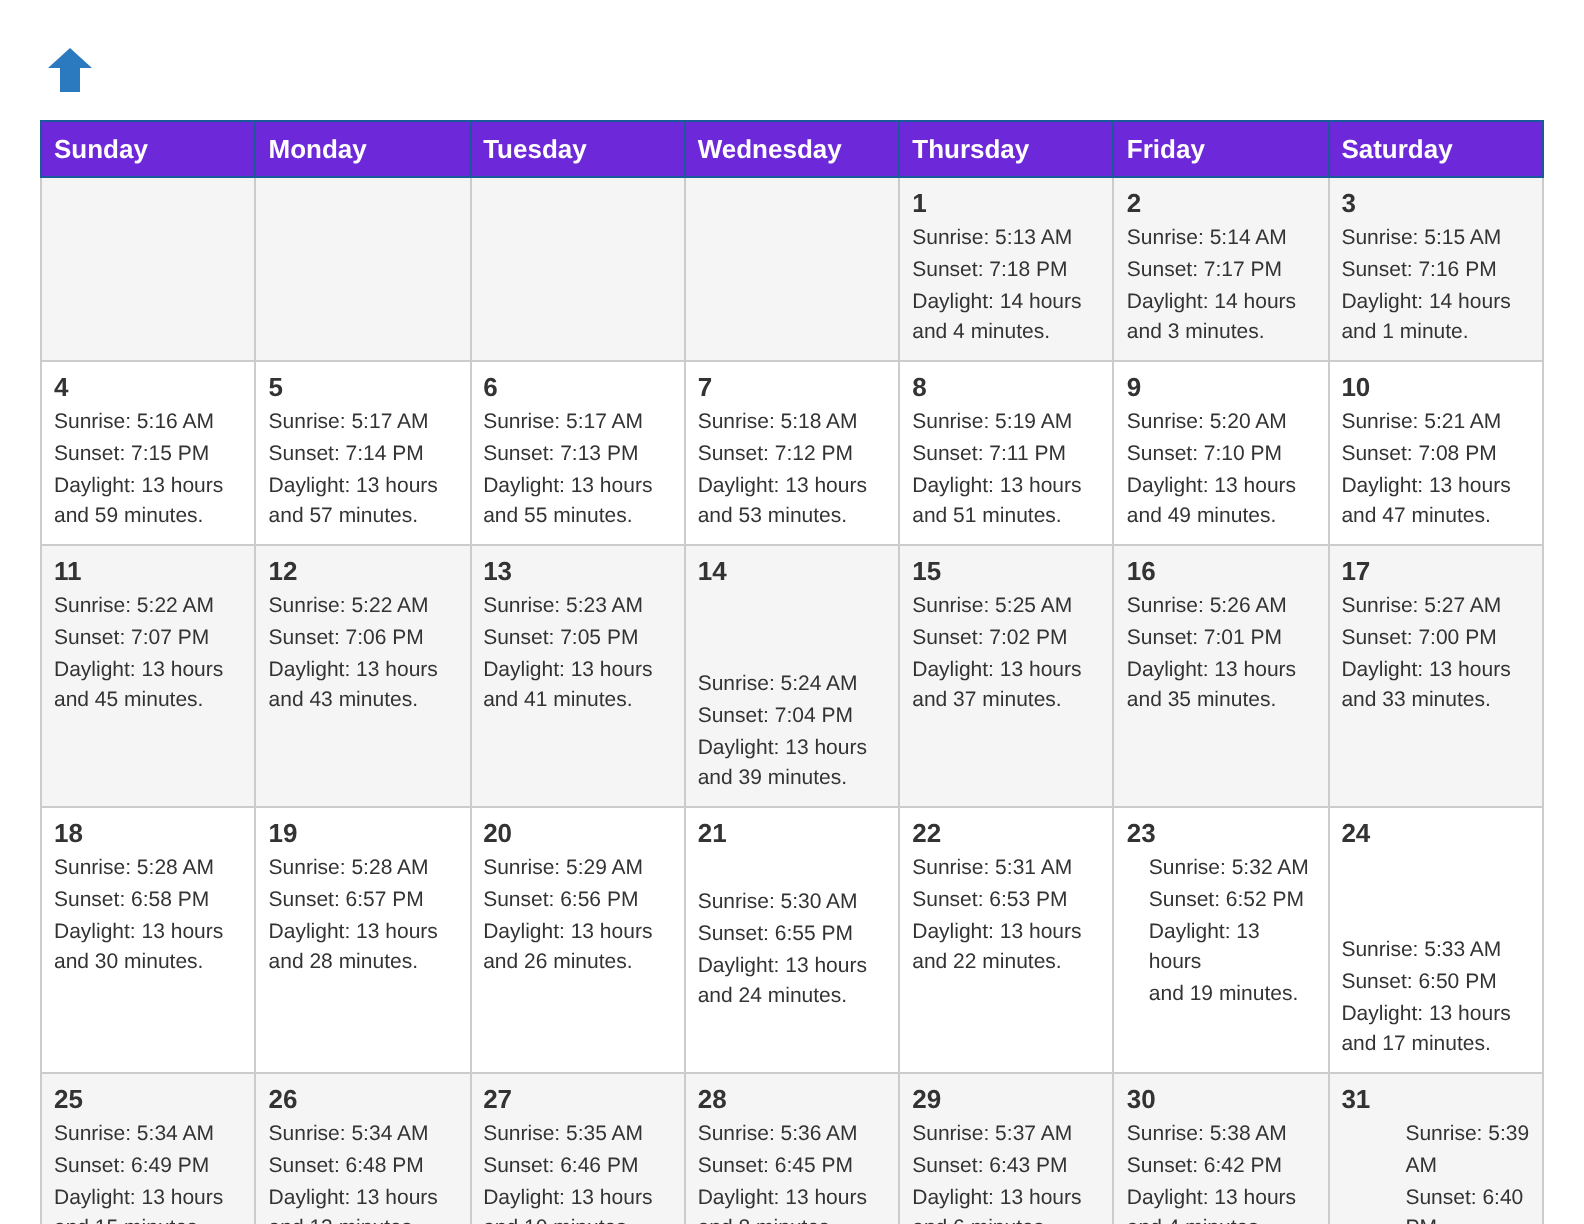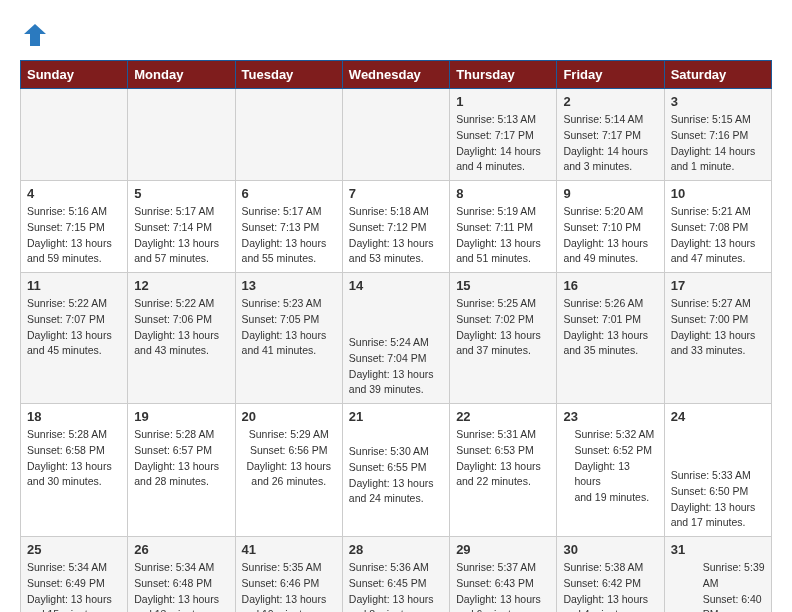--- a/index.html
+++ b/index.html
@@ -43,21 +43,21 @@
     .location {
       font-size: 16px;
       color: #444;
     }
     table {
       width: 100%;
       border-collapse: collapse;
       table-layout: fixed;
     }
     thead th {
-      background: #7f1d1d;
+      background: #6d28d9;
       color: #fff;
       text-align: left;
       padding: 6px 6px;
       font-size: 13px;
       font-weight: bold;
       border: 1px solid #1a5a9a;
     }
     tbody td {
       border: 1px solid #ccc;
       vertical-align: top;
@@ -120,21 +120,21 @@
   </thead>
   <tbody id="calendar-body">
   <tr>
         <td class="empty-cell"></td>
         <td class="empty-cell"></td>
         <td class="empty-cell"></td>
         <td class="empty-cell"></td>
         <td>
           <span class="day-number">1</span>
           <div class="day-info" style="white-space: pre-line;">Sunrise: 5:13 AM
-Sunset: 7:17 PM
+Sunset: 7:18 PM
 Daylight: 14 hours
 and 4 minutes.</div>
         </td>
         <td>
           <span class="day-number">2</span>
           <div class="day-info" style="white-space: pre-line;">Sunrise: 5:14 AM
 Sunset: 7:17 PM
 Daylight: 14 hours
 and 3 minutes.</div>
         </td>
@@ -258,21 +258,21 @@
         </td>
         <td>
           <span class="day-number">19</span>
           <div class="day-info" style="white-space: pre-line;">Sunrise: 5:28 AM
 Sunset: 6:57 PM
 Daylight: 13 hours
 and 28 minutes.</div>
         </td>
         <td>
           <span class="day-number">20</span>
-          <div class="day-info" style="white-space: pre-line; text-align: center;">Sunrise: 5:29 AM
+          <div class="day-info" style="white-space: pre-line;">Sunrise: 5:29 AM
 Sunset: 6:56 PM
 Daylight: 13 hours
 and 26 minutes.</div>
         </td>
         <td>
           <span class="day-number">21</span>
           <div class="day-info" style="white-space: pre-line; margin-top: 20px;">Sunrise: 5:30 AM
 Sunset: 6:55 PM
 Daylight: 13 hours
 and 24 minutes.</div>
@@ -308,21 +308,21 @@
 and 15 minutes.</div>
         </td>
         <td>
           <span class="day-number">26</span>
           <div class="day-info" style="white-space: pre-line;">Sunrise: 5:34 AM
 Sunset: 6:48 PM
 Daylight: 13 hours
 and 13 minutes.</div>
         </td>
         <td>
-          <span class="day-number">41</span>
+          <span class="day-number">27</span>
           <div class="day-info" style="white-space: pre-line;">Sunrise: 5:35 AM
 Sunset: 6:46 PM
 Daylight: 13 hours
 and 10 minutes.</div>
         </td>
         <td>
           <span class="day-number">28</span>
           <div class="day-info" style="white-space: pre-line;">Sunrise: 5:36 AM
 Sunset: 6:45 PM
 Daylight: 13 hours

